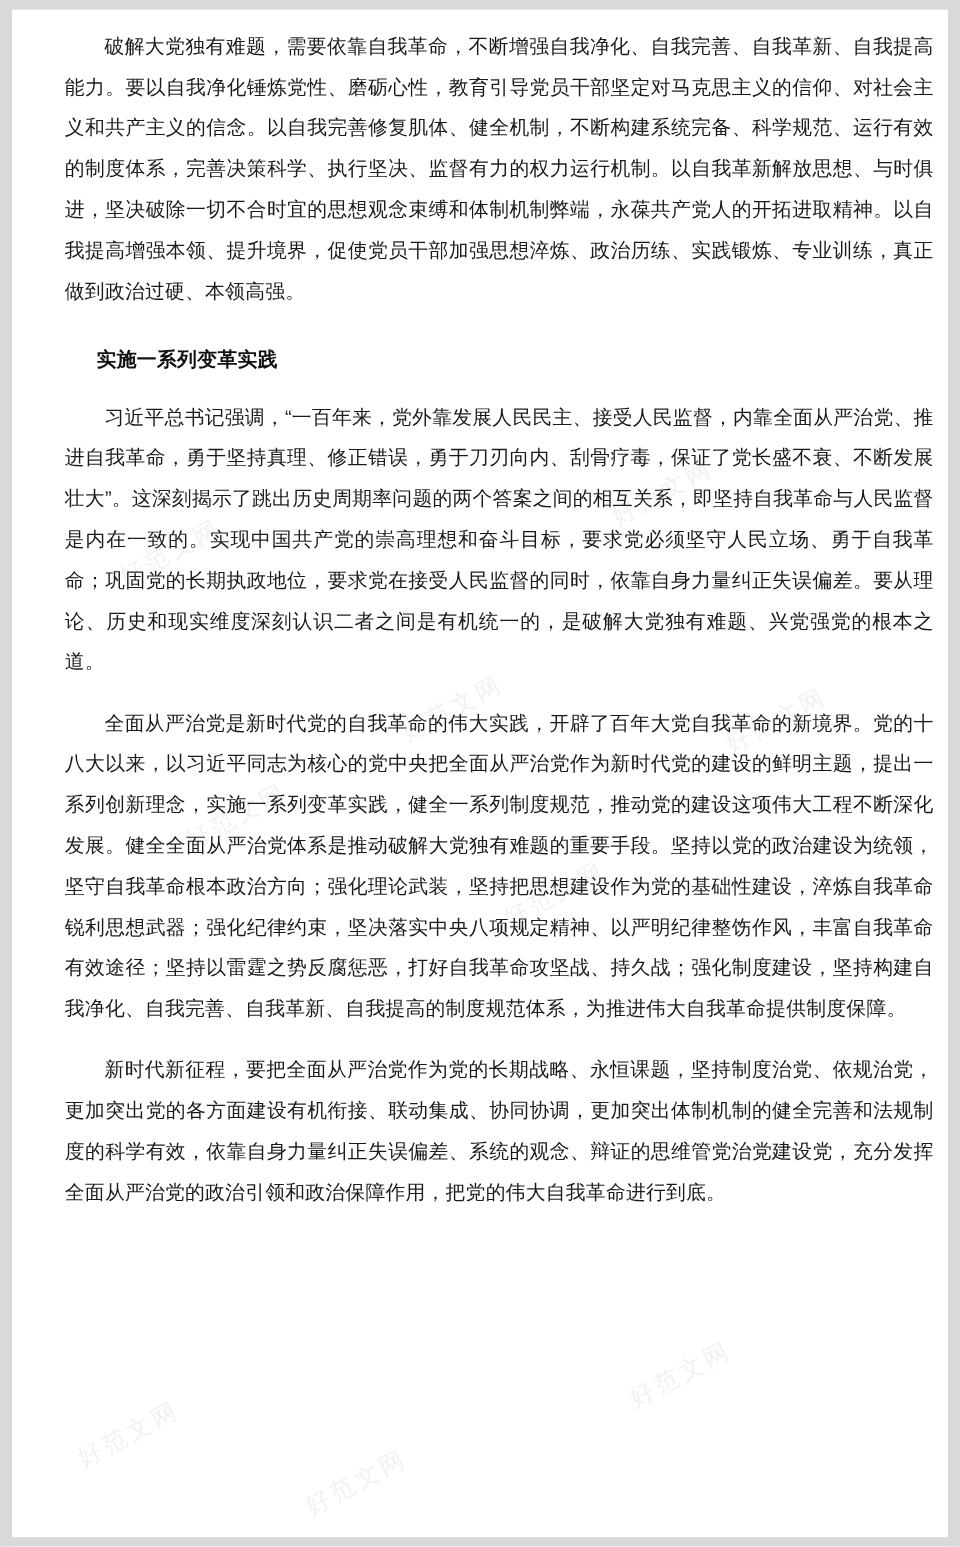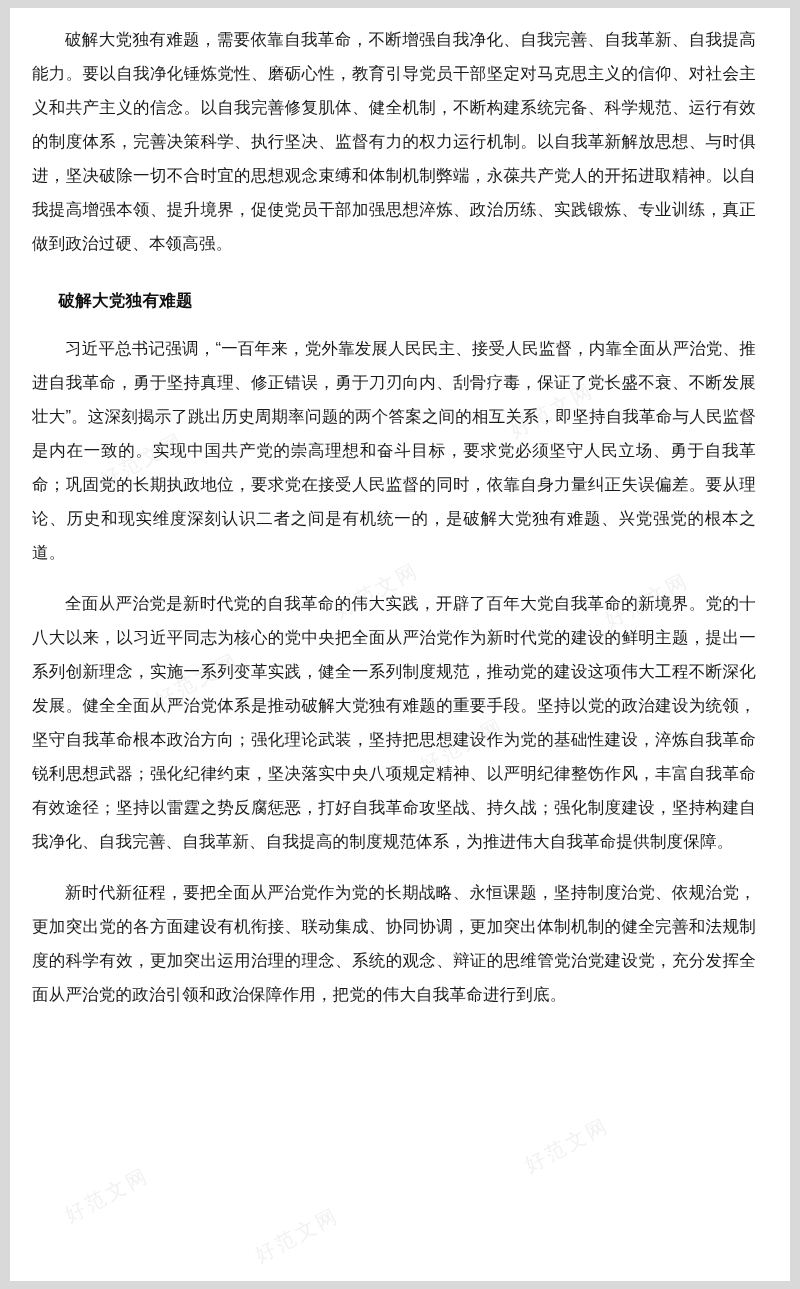--- a/index.html
+++ b/index.html
@@ -33,21 +33,21 @@
     left: 0;
     right: 0;
     height: 8px;
     background: #d9d9d9;
   }
   .page-border-top { top: 0; }
   .page-border-bottom { bottom: 0; }
 
   .content {
     position: absolute;
-    left: 32px;
+    left: 54px;
     top: 22px;
     width: 724px;
     height: 1245px;
     box-sizing: border-box;
   }
 
   p.para {
     margin: 0 0 17px 0;
     font-size: 16.5px;
     line-height: 34px;
@@ -101,29 +101,29 @@
 
   <div class="page-border-top"></div>
   <div class="page-border-bottom"></div>
   <div class="page-border-left"></div>
   <div class="page-border-right"></div>
 
   <div class="content">
 
     <p class="para first-para">破解大党独有难题，需要依靠自我革命，不断增强自我净化、自我完善、自我革新、自我提高能力。要以自我净化锤炼党性、磨砺心性，教育引导党员干部坚定对马克思主义的信仰、对社会主义和共产主义的信念。以自我完善修复肌体、健全机制，不断构建系统完备、科学规范、运行有效的制度体系，完善决策科学、执行坚决、监督有力的权力运行机制。以自我革新解放思想、与时俱进，坚决破除一切不合时宜的思想观念束缚和体制机制弊端，永葆共产党人的开拓进取精神。以自我提高增强本领、提升境界，促使党员干部加强思想淬炼、政治历练、实践锻炼、专业训练，真正做到政治过硬、本领高强。</p>
 
-    <h2 class="heading">破解大党独有难题</h2>
+    <h2 class="heading">实施一系列变革实践</h2>
 
     <p class="para">习近平总书记强调，“一百年来，党外靠发展人民民主、接受人民监督，内靠全面从严治党、推进自我革命，勇于坚持真理、修正错误，勇于刀刃向内、刮骨疗毒，保证了党长盛不衰、不断发展壮大”。这深刻揭示了跳出历史周期率问题的两个答案之间的相互关系，即坚持自我革命与人民监督是内在一致的。实现中国共产党的崇高理想和奋斗目标，要求党必须坚守人民立场、勇于自我革命；巩固党的长期执政地位，要求党在接受人民监督的同时，依靠自身力量纠正失误偏差。要从理论、历史和现实维度深刻认识二者之间是有机统一的，是破解大党独有难题、兴党强党的根本之道。</p>
 
 
 
     <p class="para">全面从严治党是新时代党的自我革命的伟大实践，开辟了百年大党自我革命的新境界。党的十八大以来，以习近平同志为核心的党中央把全面从严治党作为新时代党的建设的鲜明主题，提出一系列创新理念，实施一系列变革实践，健全一系列制度规范，推动党的建设这项伟大工程不断深化发展。健全全面从严治党体系是推动破解大党独有难题的重要手段。坚持以党的政治建设为统领，坚守自我革命根本政治方向；强化理论武装，坚持把思想建设作为党的基础性建设，淬炼自我革命锐利思想武器；强化纪律约束，坚决落实中央八项规定精神、以严明纪律整饬作风，丰富自我革命有效途径；坚持以雷霆之势反腐惩恶，打好自我革命攻坚战、持久战；强化制度建设，坚持构建自我净化、自我完善、自我革新、自我提高的制度规范体系，为推进伟大自我革命提供制度保障。</p>
 
-    <p class="para">新时代新征程，要把全面从严治党作为党的长期战略、永恒课题，坚持制度治党、依规治党，更加突出党的各方面建设有机衔接、联动集成、协同协调，更加突出体制机制的健全完善和法规制度的科学有效，更加突出运用治理的理念、系统的观念、辩证的思维管党治党建设党，充分发挥全面从严治党的政治引领和政治保障作用，把党的伟大自我革命进行到底。</p>
+    <p class="para">新时代新征程，要把全面从严治党作为党的长期战略、永恒课题，坚持制度治党、依规治党，更加突出党的各方面建设有机衔接、联动集成、协同协调，更加突出体制机制的健全完善和法规制度的科学有效，依靠自身力量纠正失误偏差、系统的观念、辩证的思维管党治党建设党，充分发挥全面从严治党的政治引领和政治保障作用，把党的伟大自我革命进行到底。</p>
 
   </div>
 
   <div class="watermark wm1">好范文网</div>
   <div class="watermark wm2">好范文网</div>
   <div class="watermark wm3">好范文网</div>
   <div class="watermark wm4">好范文网</div>
   <div class="watermark wm5">好范文网</div>
   <div class="watermark wm6">好范文网</div>
   <div class="watermark wm7">好范文网</div>

